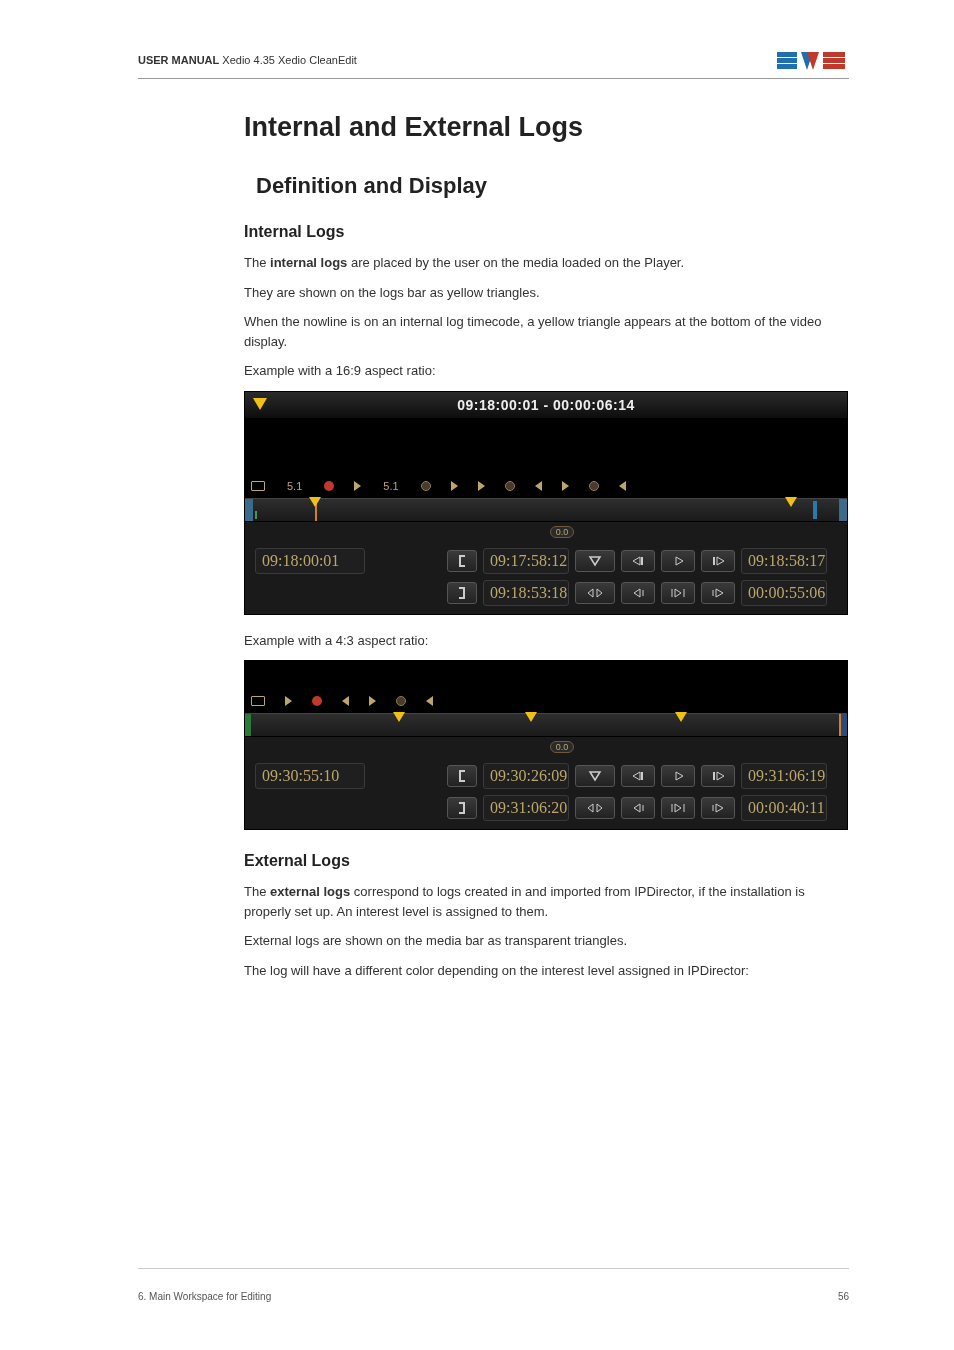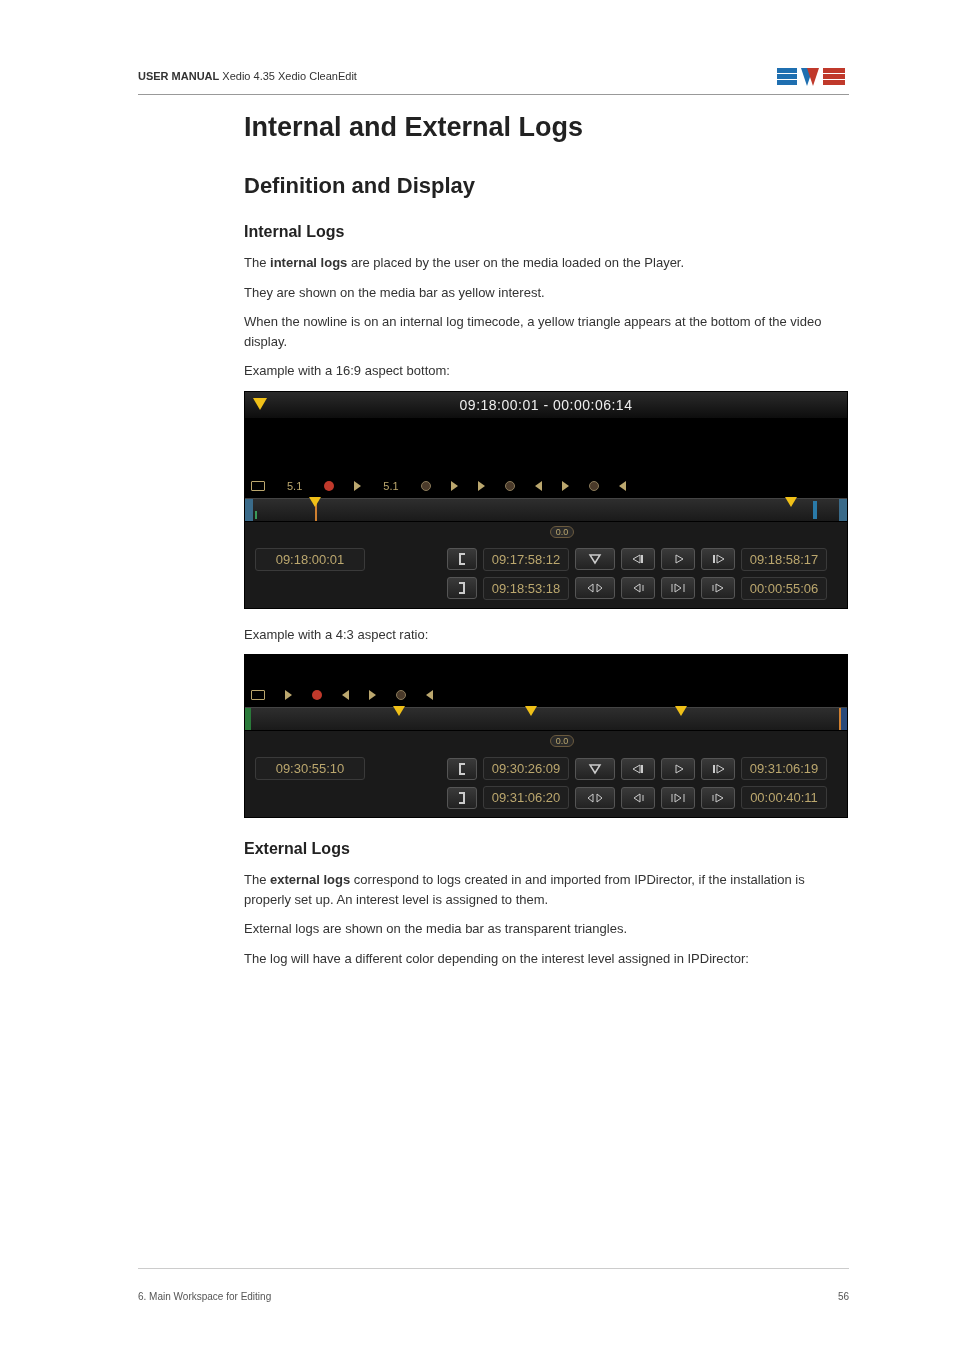--- a/index.html
+++ b/index.html
@@ -6,21 +6,21 @@
   body {
     background: #fff;
     font-family: Arial, Helvetica, sans-serif;
     color: #333;
     width: 954px;
     height: 1350px;
     position: relative;
   }
   .page-header {
     position: absolute;
-    top: 64px;
+    top: 48px;
     left: 138px;
     right: 105px;
     display: flex;
     justify-content: space-between;
     align-items: center;
     border-bottom: 1px solid #999;
     padding-bottom: 6px;
   }
   .page-header .header-text {
     font-size: 11px;
@@ -44,20 +44,21 @@
     font-size: 27px;
     font-weight: bold;
     color: #222;
     margin-bottom: 30px;
   }
   h2 {
     font-size: 22px;
     font-weight: bold;
     color: #222;
     margin-bottom: 24px;
+    margin-left: 12px;
   }
   h3 {
     font-size: 16px;
     font-weight: bold;
     color: #222;
     margin-bottom: 12px;
     margin-top: 8px;
   }
   p {
     font-size: 13px;
@@ -83,21 +84,21 @@
     position: relative;
   }
   .marker-top {
     position: absolute;
     left: 6px;
     top: 4px;
   }
   .tc-display {
     font-family: Arial, sans-serif;
     font-size: 14px;
-    font-weight: normal;
+    font-weight: bold;
     color: #eee;
     letter-spacing: 0.5px;
   }
   .panel-spacer {
     height: 56px;
     background: #000;
   }
   .panel-spacer2 {
     height: 28px;
     background: #000;
@@ -203,28 +204,27 @@
     background: #1a1a1a;
   }
   .controls .row2 {
     grid-column: 1 / -1;
     display: grid;
     grid-template-columns: 110px 70px 30px 86px 40px 34px 34px 34px 86px;
     gap: 6px;
     align-items: center;
   }
   .tc-box {
-    font-family: Liberation Sans, sans-serif;
-    font-size: 13px;
+    font-family: Liberation Serif, serif;
+    font-size: 16px;
     color: #bba76e;
     background: #1f1f1f;
     border: 1px solid #3a3a3a;
     border-radius: 3px;
     padding: 3px 6px;
-    text-align: center;
   }
   .btn {
     background: linear-gradient(#3a3a3a, #222);
     border: 1px solid #555;
     border-radius: 3px;
     height: 22px;
     display: flex;
     align-items: center;
     justify-content: center;
     color: #ccc;
@@ -268,23 +268,23 @@
 </div>
 
 <div class="content">
   <h1>Internal and External Logs</h1>
   <h2>Definition and Display</h2>
 
   <h3>Internal Logs</h3>
   <p>
     <span>The </span><span class="bold">internal logs</span><span> are placed by the user on the media loaded on the Player.</span>
   </p>
-  <p>They are shown on the media bar as yellow interest.</p>
+  <p>They are shown on the logs bar as yellow triangles.</p>
   <p>When the nowline is on an internal log timecode, a yellow triangle appears at the bottom of the video display.</p>
-  <p>Example with a 16:9 aspect bottom:</p>
+  <p>Example with a 16:9 aspect ratio:</p>
 
   <div class="panel">
     <div class="panel-top">
       <span class="marker-top">
         <svg width="18" height="16">
             <polygon points="2,2 16,2 9,14" fill="#f0c018"></polygon>
           </svg>
       </span>
       <span class="tc-display">09:18:00:01  -  00:00:06:14</span>
     </div>

